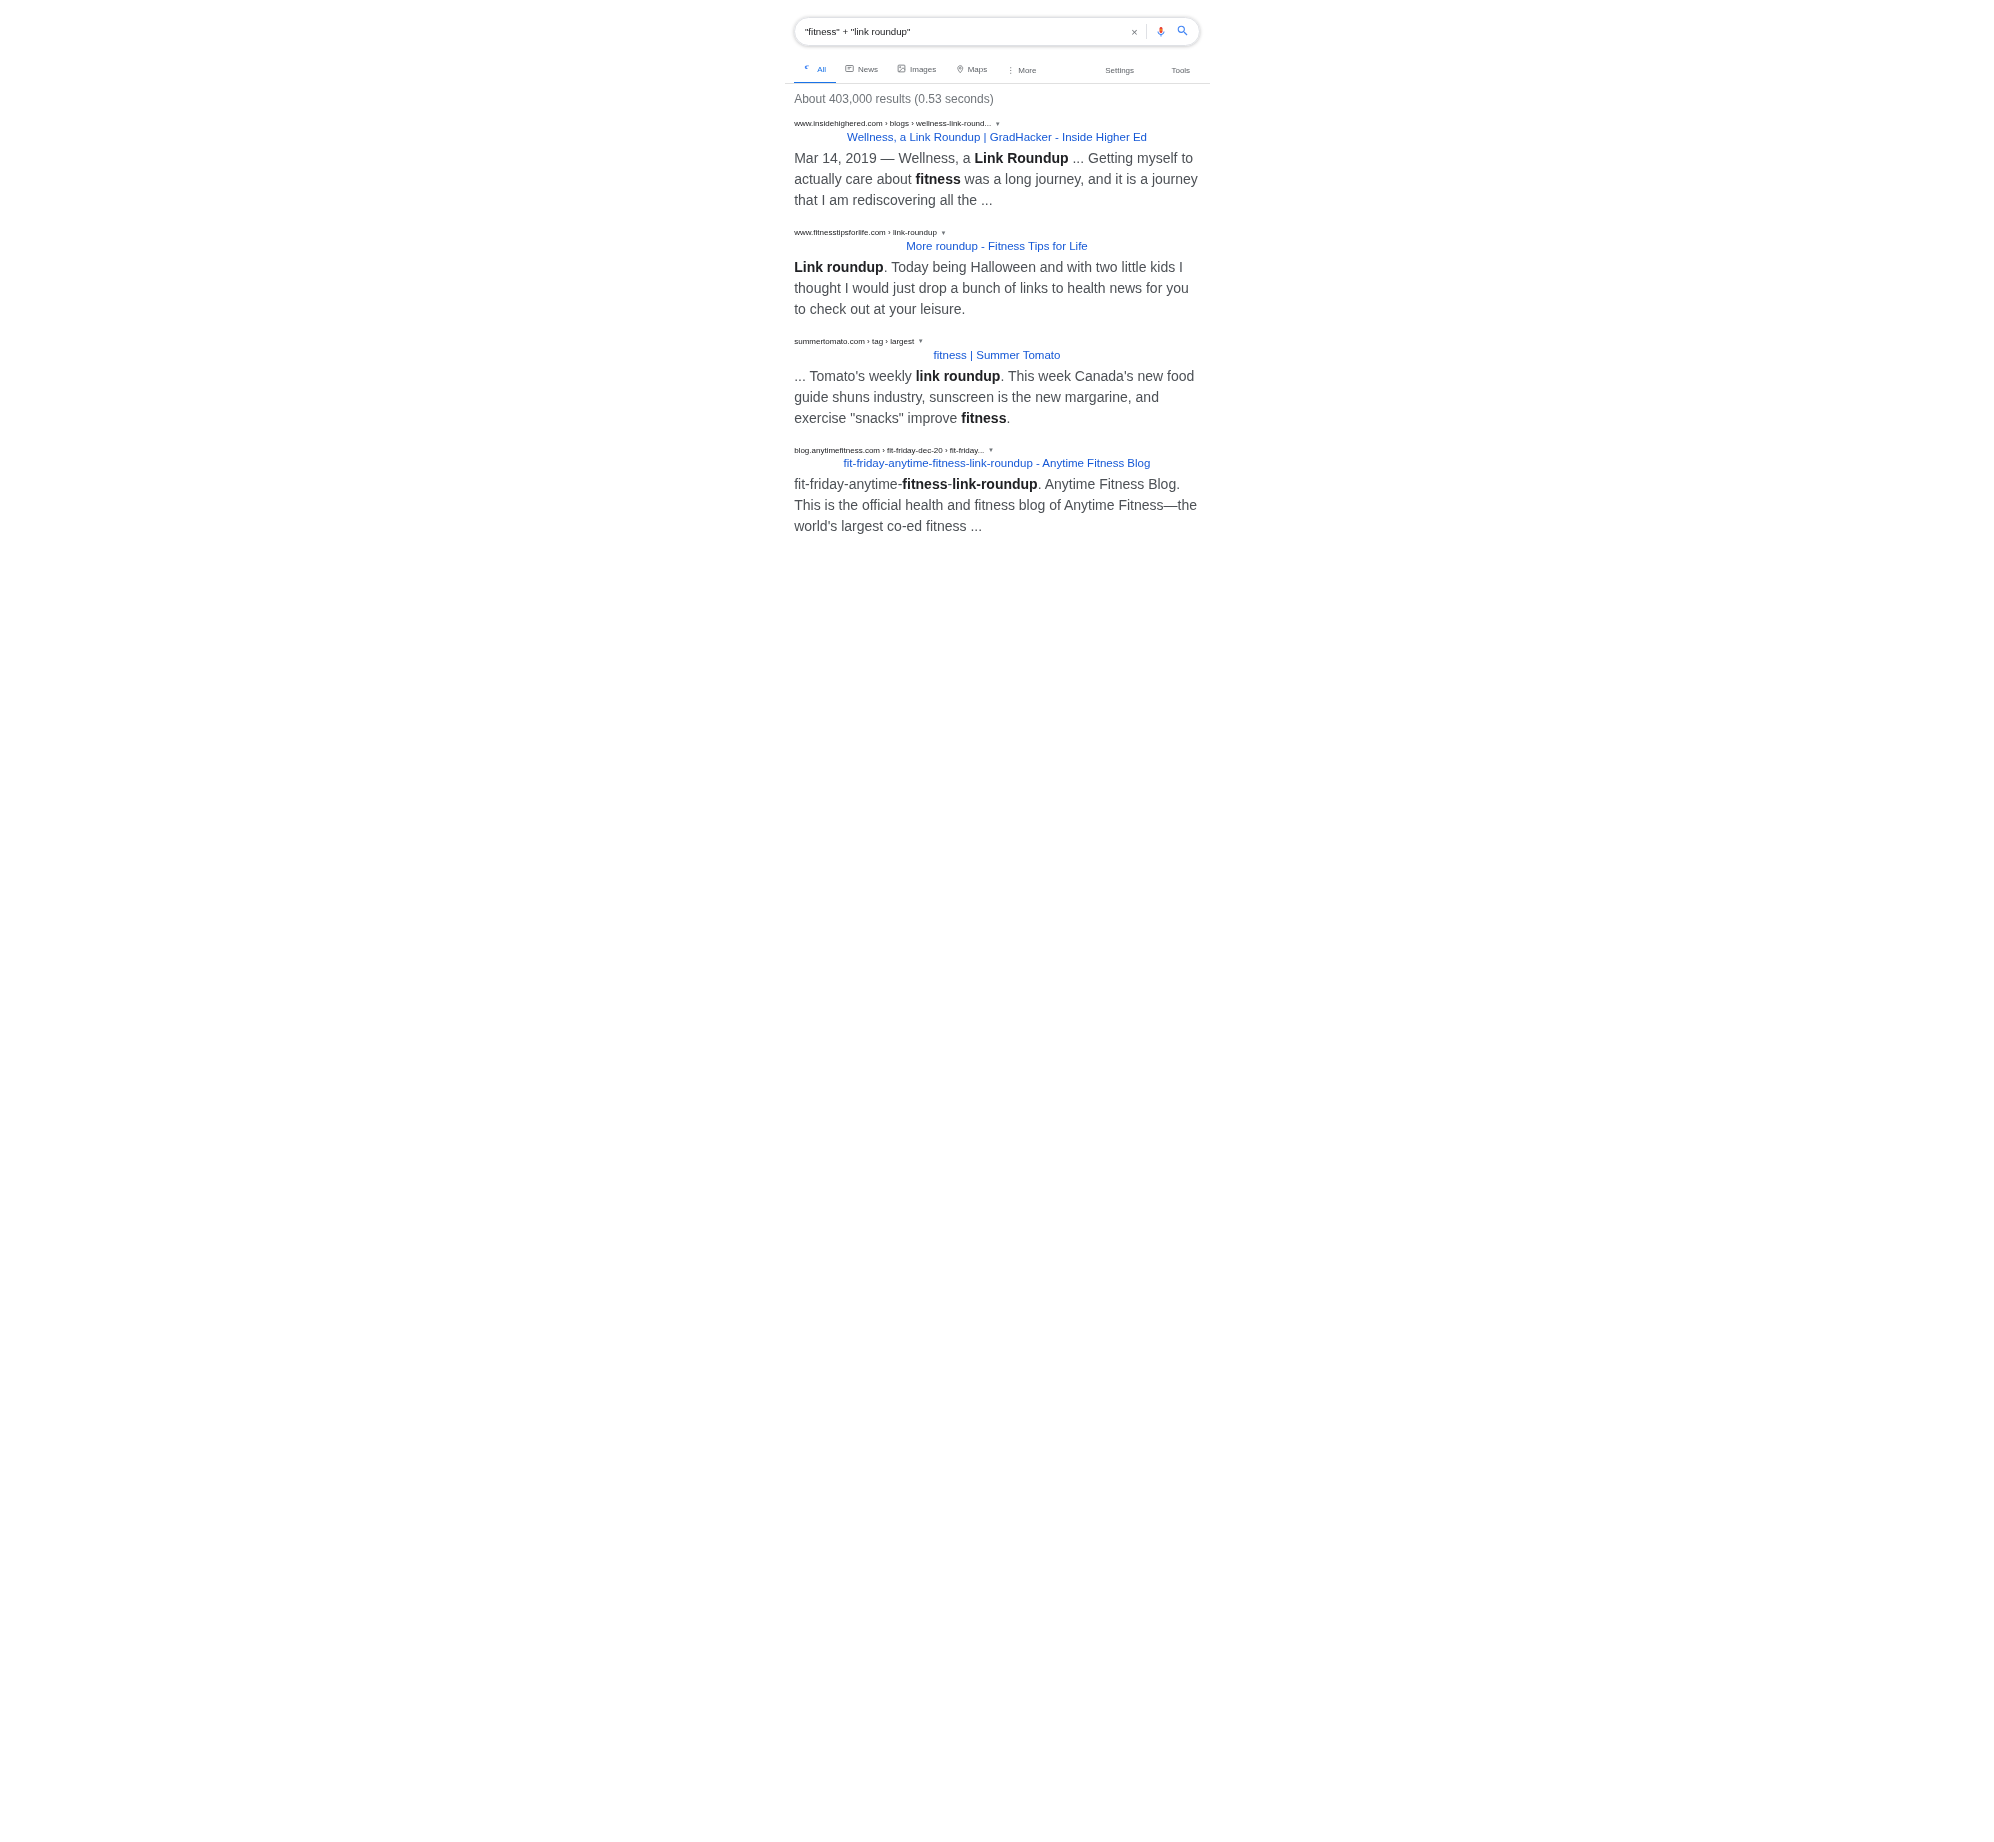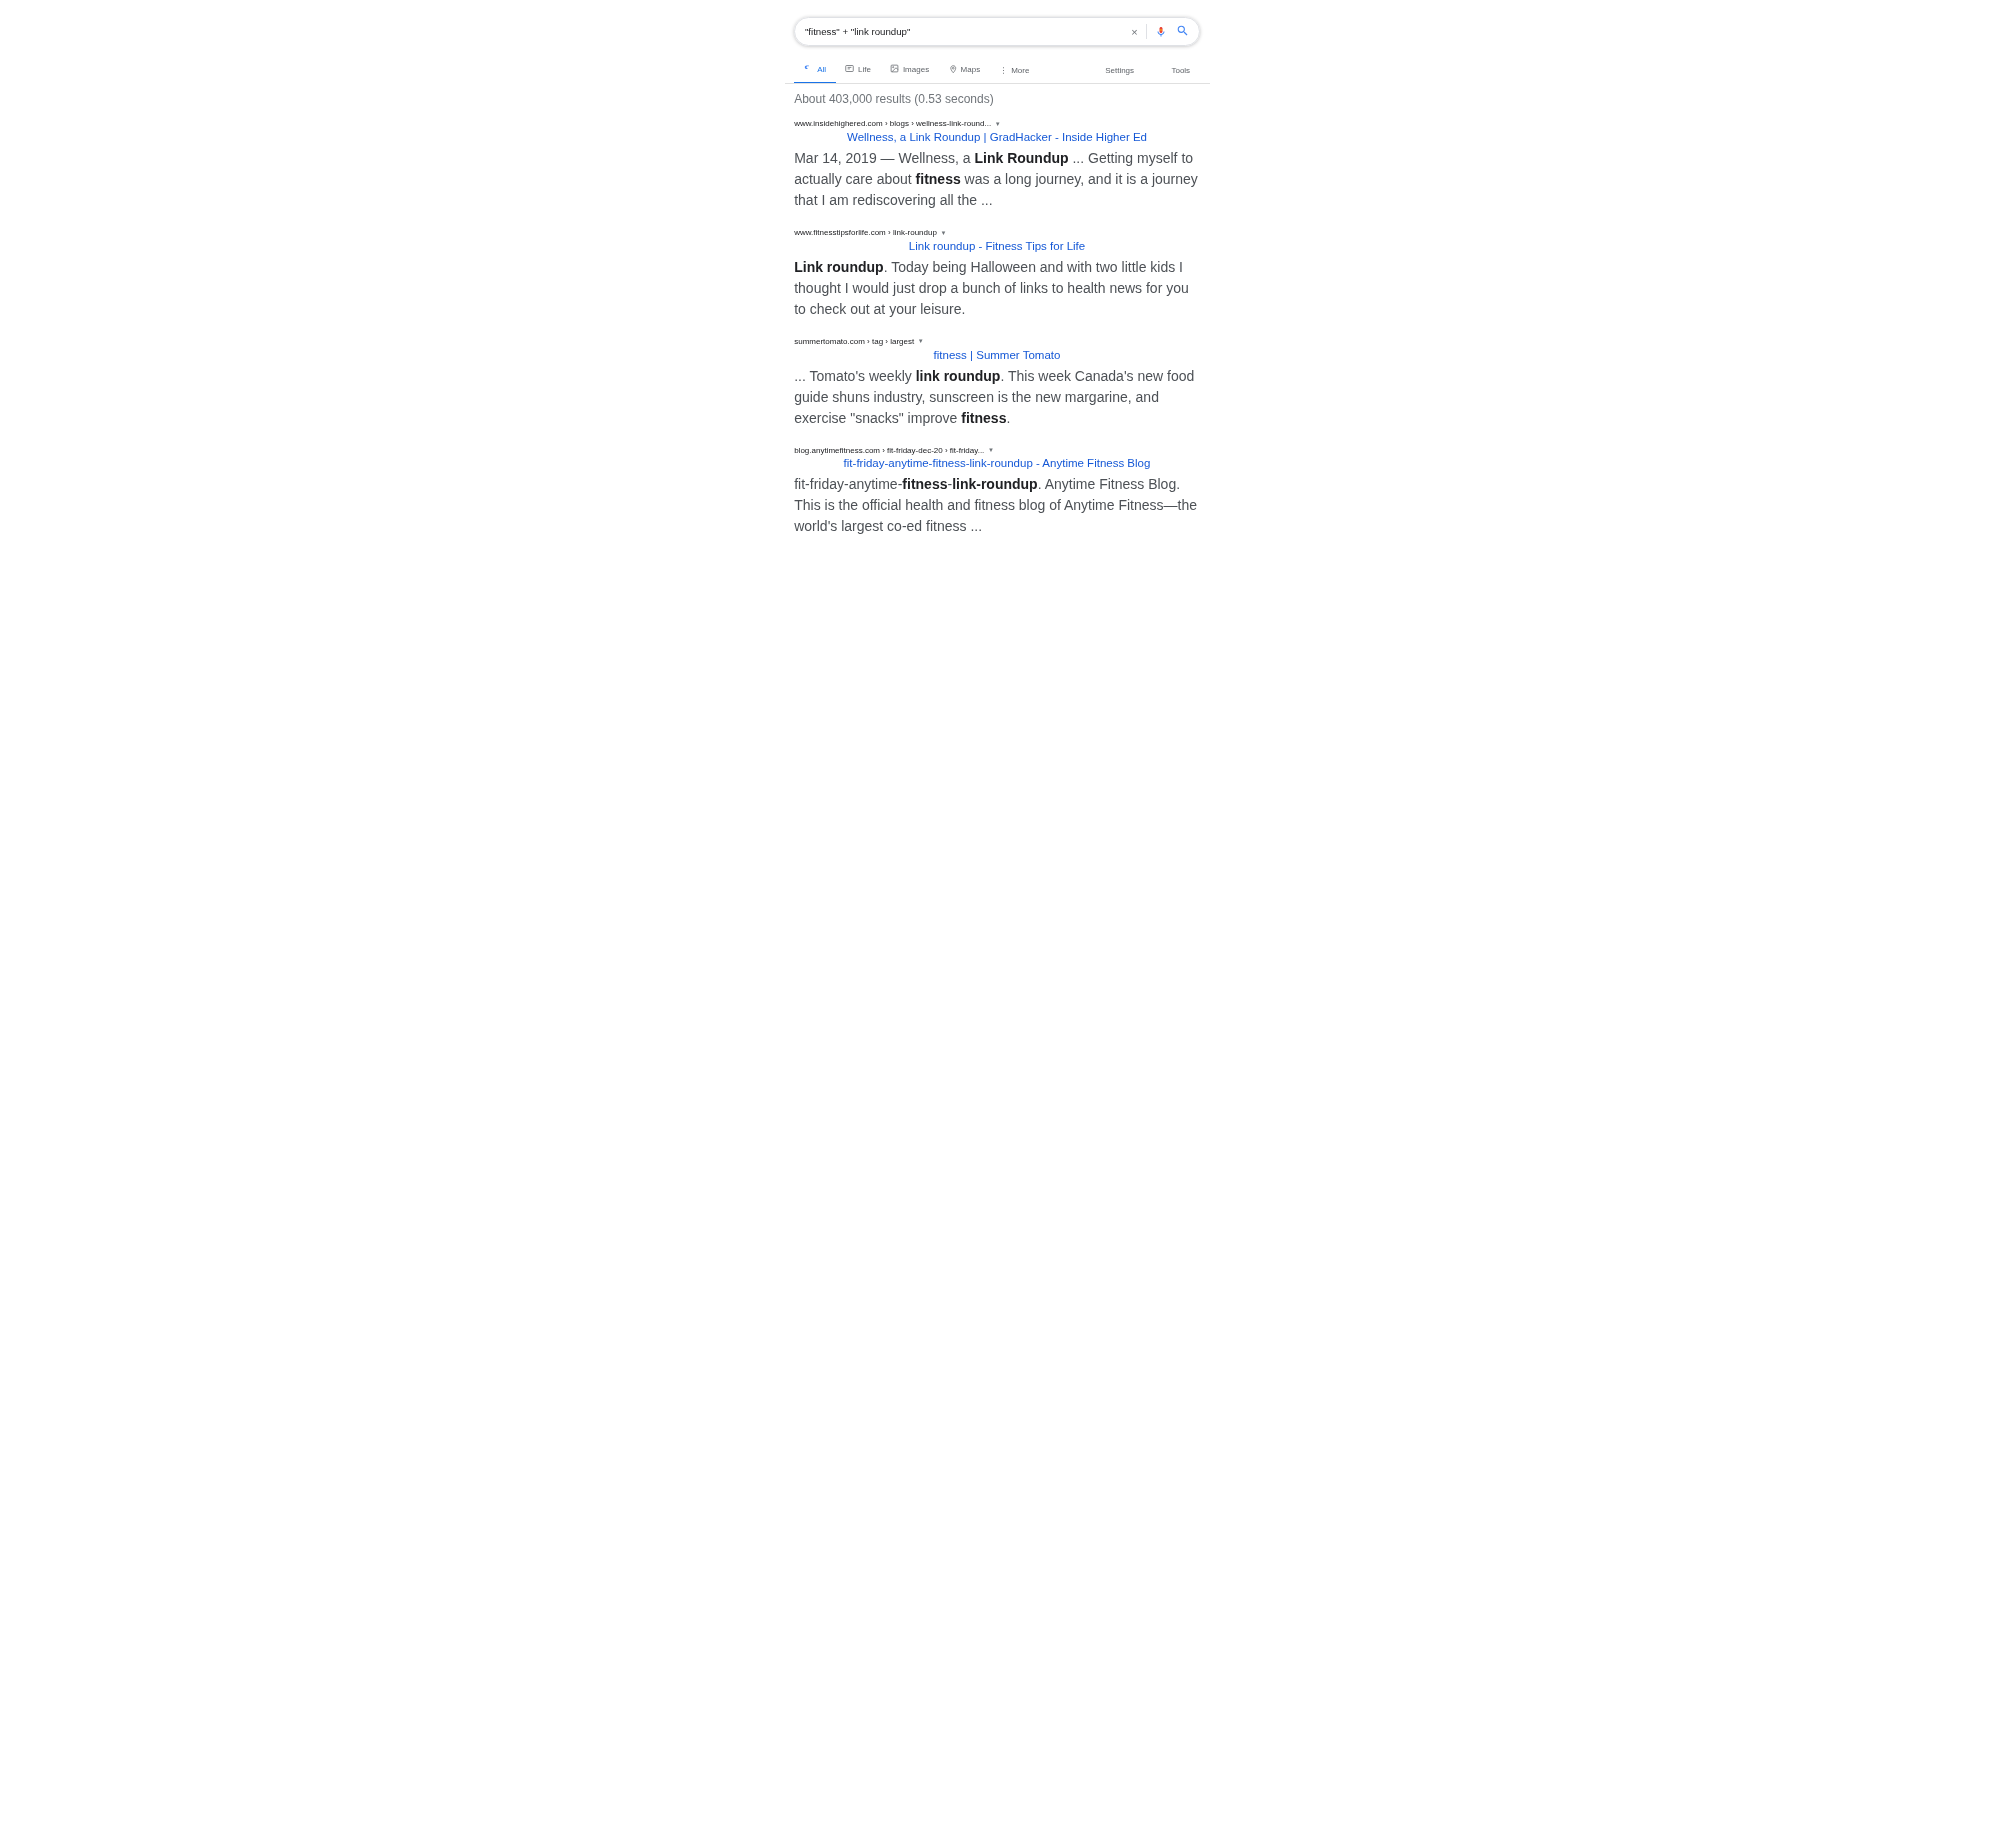--- a/index.html
+++ b/index.html
@@ -202,21 +202,21 @@
   </a>
 
   <a class="nav-tab">
     <span>
       <svg width="9" height="9" viewBox="0 0 24 24" fill="none" stroke="#5f6368" stroke-width="2">
         <rect x="2" y="4" width="20" height="16" rx="2"></rect>
         <line x1="7" y1="9" x2="17" y2="9"></line>
         <line x1="7" y1="13" x2="13" y2="13"></line>
       </svg>
     </span>
-    <span>Life</span>
+    <span>News</span>
   </a>
 
   <a class="nav-tab">
     <span>
       <svg width="9" height="9" viewBox="0 0 24 24" fill="none" stroke="#5f6368" stroke-width="2">
         <rect x="3" y="3" width="18" height="18" rx="2"></rect>
         <circle cx="8.5" cy="8.5" r="1.5"></circle>
         <polyline points="21 15 16 10 5 21"></polyline>
       </svg>
     </span>
@@ -261,21 +261,21 @@
   <div class="result-snippet">
     Mar 14, 2019 — Wellness, a <b>Link Roundup</b> ... Getting myself to actually care about <b>fitness</b> was a long journey, and it is a journey that I am rediscovering all the ...
   </div>
 </div>
 
 <div class="result-item">
   <div class="result-url-line">
     <span class="result-url-text">www.fitnesstipsforlife.com › link-roundup</span>
     <span class="result-url-arrow">▼</span>
   </div>
-  <a class="result-title">Link roundup - Fitness Tips for Life</a>
+  <a class="result-title">More roundup - Fitness Tips for Life</a>
   <div class="result-snippet">
     <b>Link roundup</b>. Today being Halloween and with two little kids I thought I would just drop a bunch of links to health news for you to check out at your leisure.
   </div>
 </div>
 
 <div class="result-item">
   <div class="result-url-line">
     <span class="result-url-text">summertomato.com › tag › largest</span>
     <span class="result-url-arrow">▼</span>
   </div>

